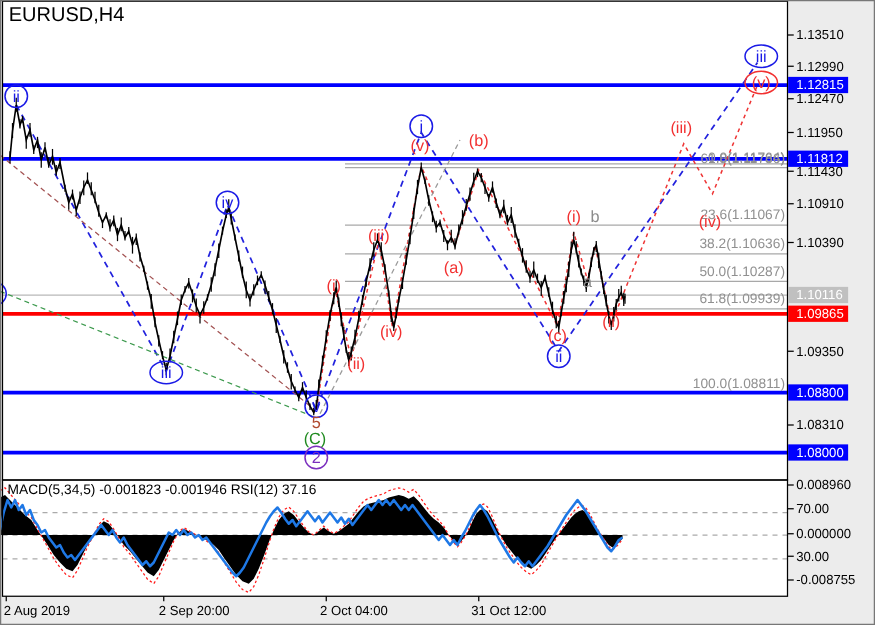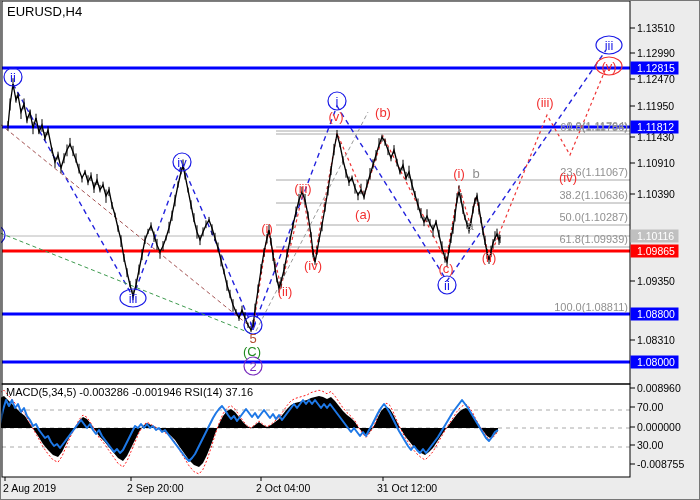--- a/index.html
+++ b/index.html
@@ -1,20 +1,20 @@
 <!DOCTYPE html>
 <html><head>
 <meta charset="utf-8">
 <style>
   html,body{margin:0;padding:0;}
   body{width:700px;height:500px;position:relative;background:#ececec;
        font-family:"Liberation Sans",sans-serif;overflow:hidden;}
   #chart-svg{position:absolute;left:0;top:0;}
   .overlay-label{position:absolute;color:#000;white-space:nowrap;pointer-events:none;}
-  #symbol-label{left:7px;top:4px;font-size:13px;}
+  #symbol-label{left:7px;top:4px;font-size:16px;}
   #indicator-label{left:6px;top:386px;font-size:11px;}
 </style>
 </head>
 <body>
 
 <div class="wrap">
   <svg id="chart-svg" width="700" height="500" viewBox="0 0 700 500">
       <g>
         <rect x="0" y="0" width="700" height="500" fill="#ececec"></rect>
         <rect x="2" y="1" width="628" height="383" fill="#ffffff"></rect>
@@ -332,14 +332,14 @@
         <text x="3" y="492" fill="#000" font-size="10.5" font-family="Liberation Sans, sans-serif">2 Aug 2019</text>
         <line x1="131" y1="477" x2="131" y2="481" stroke="#000"></line>
         <text x="127" y="492" fill="#000" font-size="10.5" font-family="Liberation Sans, sans-serif">2 Sep 20:00</text>
         <line x1="261" y1="477" x2="261" y2="481" stroke="#000"></line>
         <text x="256" y="492" fill="#000" font-size="10.5" font-family="Liberation Sans, sans-serif">2 Oct 04:00</text>
         <line x1="383" y1="477" x2="383" y2="481" stroke="#000"></line>
         <text x="377" y="492" fill="#000" font-size="10.5" font-family="Liberation Sans, sans-serif">31 Oct 12:00</text>
       </g>
     </svg>
   <div id="symbol-label" class="overlay-label">EURUSD,H4</div>
-  <div id="indicator-label" class="overlay-label">MACD(5,34,5) -0.003286 -0.001946 RSI(14) 37.16</div>
+  <div id="indicator-label" class="overlay-label">MACD(5,34,5) -0.001823 -0.001946 RSI(12) 37.16</div>
 </div>
 
 </body></html>

